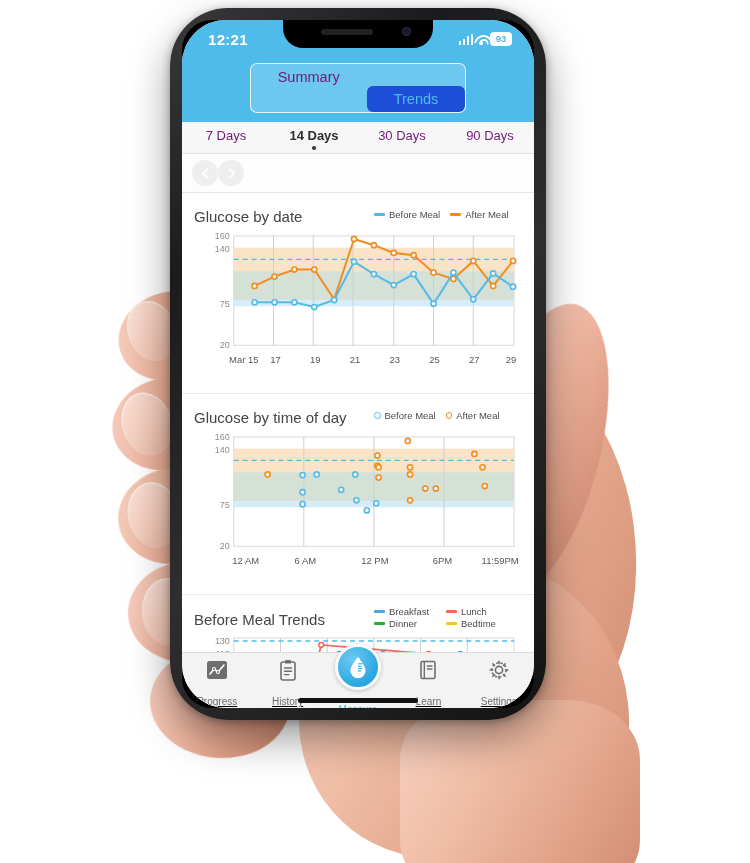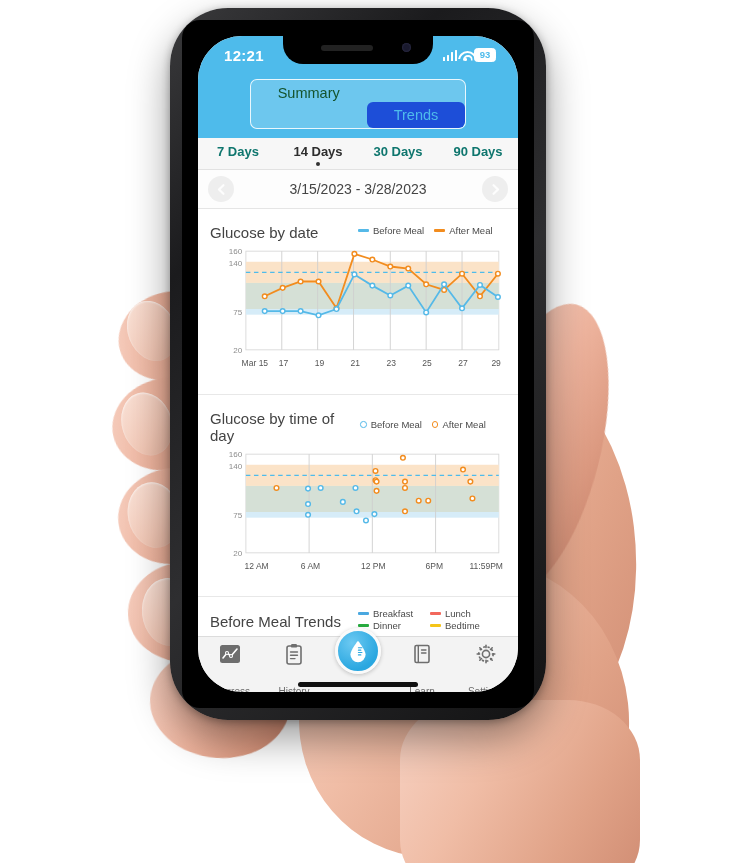--- a/index.html
+++ b/index.html
@@ -36,23 +36,23 @@
     left: 170px; top: 8px;
     width: 376px; height: 712px;
     border-radius: 58px;
     background: linear-gradient(135deg,#3a3a3c 0%,#1b1b1d 25%,#2e2e30 55%,#131314 100%);
     padding: 12px;
     box-shadow: 0 18px 40px rgba(0,0,0,.40), 0 2px 8px rgba(0,0,0,.3);
     z-index: 5;
   }
   .phone-inner {
     width: 100%; height: 100%;
-    border-radius: 18px;
+    border-radius: 30px;
     background: #000;
-    padding: 16px;
+    padding: 0;
     overflow: hidden;
   }
   .screen {
     width: 100%; height: 100%;
     border-radius: 44px;
     background: #ffffff;
     overflow: hidden;
     position: relative;
     display: flex;
     flex-direction: column;
@@ -125,21 +125,21 @@
   .seg {
     display: flex;
     border-radius: 7px;
     overflow: hidden;
     background: rgba(255,255,255,.18);
     border: 1px solid rgba(255,255,255,.85);
   }
   .seg-btn {
     padding: 5px 27px;
     font-size: 14.5px;
-    color: #14532d;
+    color: #701a75;
     background: transparent;
     cursor: pointer;
     white-space: nowrap;
   }
   .seg-btn.active {
     background: #1d4ed8;
     color: #4ebbeb;
     border-radius: 6px;
     margin-top: 22px;
   }
@@ -147,25 +147,24 @@
   
   .days {
     display: flex;
     background: #f7f7f7;
     border-bottom: 1px solid #e2e2e2;
     flex: none;
     padding: 6px 0 3px;
   }
   .day {
     flex: 1; text-align: center;
-    font-size: 13px; color: #0f766e;
+    font-size: 13px; color: #701a75;
     cursor: pointer;
     position: relative;
     padding-bottom: 7px;
-    font-weight: bold;
   }
   .day.active { color: #2e2e2e; font-weight: bold; }
   .day.active::after {
     content: '';
     position: absolute; left: 50%; bottom: 0;
     transform: translateX(-50%);
     width: 4px; height: 4px; border-radius: 50%;
     background: #333;
   }
 
@@ -222,21 +221,21 @@
     border-top: 1px solid #dcdcdc;
     display: flex;
     align-items: flex-start;
     padding-top: 5px;
     flex: none;
     position: relative;
   }
   .tab {
     flex: 1;
     display: flex; flex-direction: column;
-    align-items: center; gap: 20px;
+    align-items: center; gap: 14px;
     cursor: pointer;
     text-decoration: underline;
   }
   .tab .tlabel { font-size: 10px; color: #6a6a6a; }
   .tab.measure .tlabel { color: #4ebbeb; }
   .tab-icon { width: 24px; height: 24px; display:block; }
   .measure-btn {
     width: 46px; height: 46px; border-radius: 50%;
     background: radial-gradient(circle at 35% 30%, #6cc9f2, #2aa7e0 70%);
     border: 3px solid #fafafa;
@@ -312,21 +311,20 @@
       <div class="day">30 Days</div>
       <div class="day">90 Days</div>
     </div>
 
     <div class="datenav">
       <div class="arrow">
         <svg width="13" height="13" viewBox="0 0 13 13">
           <path d="M8.4 2.2 L4 6.5 L8.4 10.8" fill="none" stroke="#fdfdfd" stroke-width="2.3" stroke-linecap="round" stroke-linejoin="round"></path>
         </svg>
       </div>
-      <div class="daterange">3/15/2023 - 3/28/2023</div>
       <div class="arrow">
         <svg width="13" height="13" viewBox="0 0 13 13">
           <path d="M4.6 2.2 L9 6.5 L4.6 10.8" fill="none" stroke="#fdfdfd" stroke-width="2.3" stroke-linecap="round" stroke-linejoin="round"></path>
         </svg>
       </div>
     </div>
 
     <div class="content">
 
       <div class="card">

